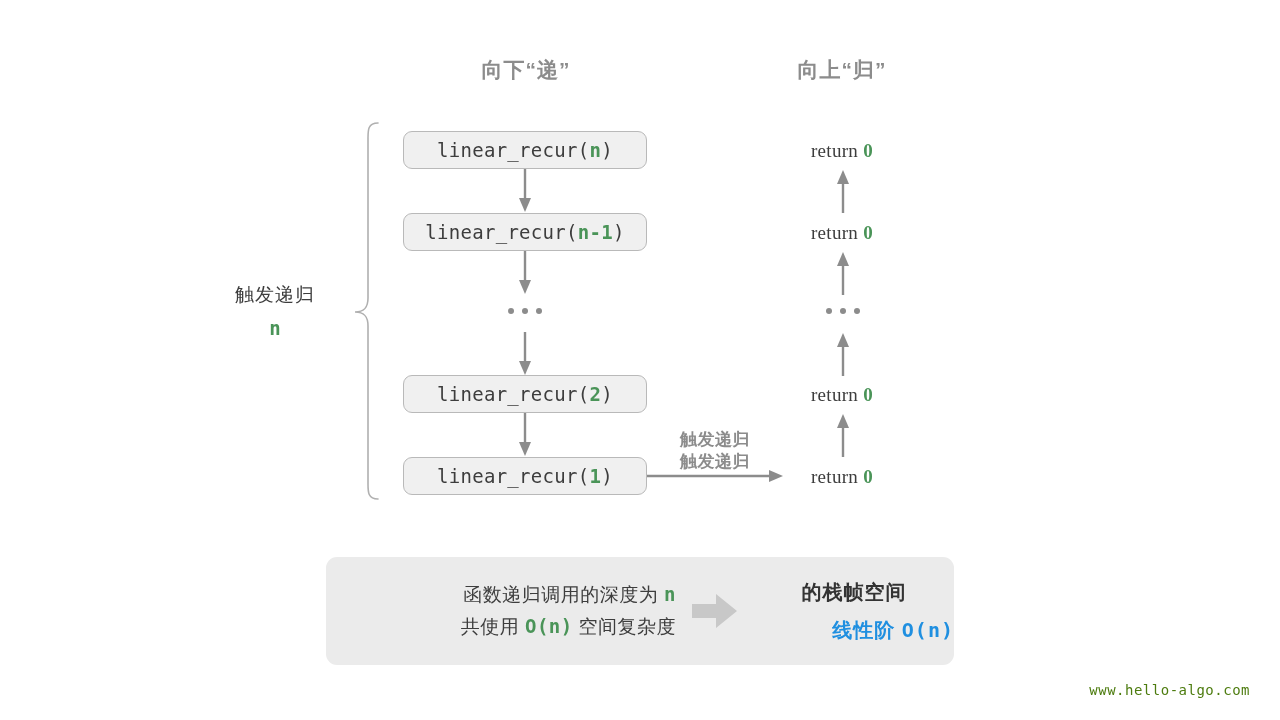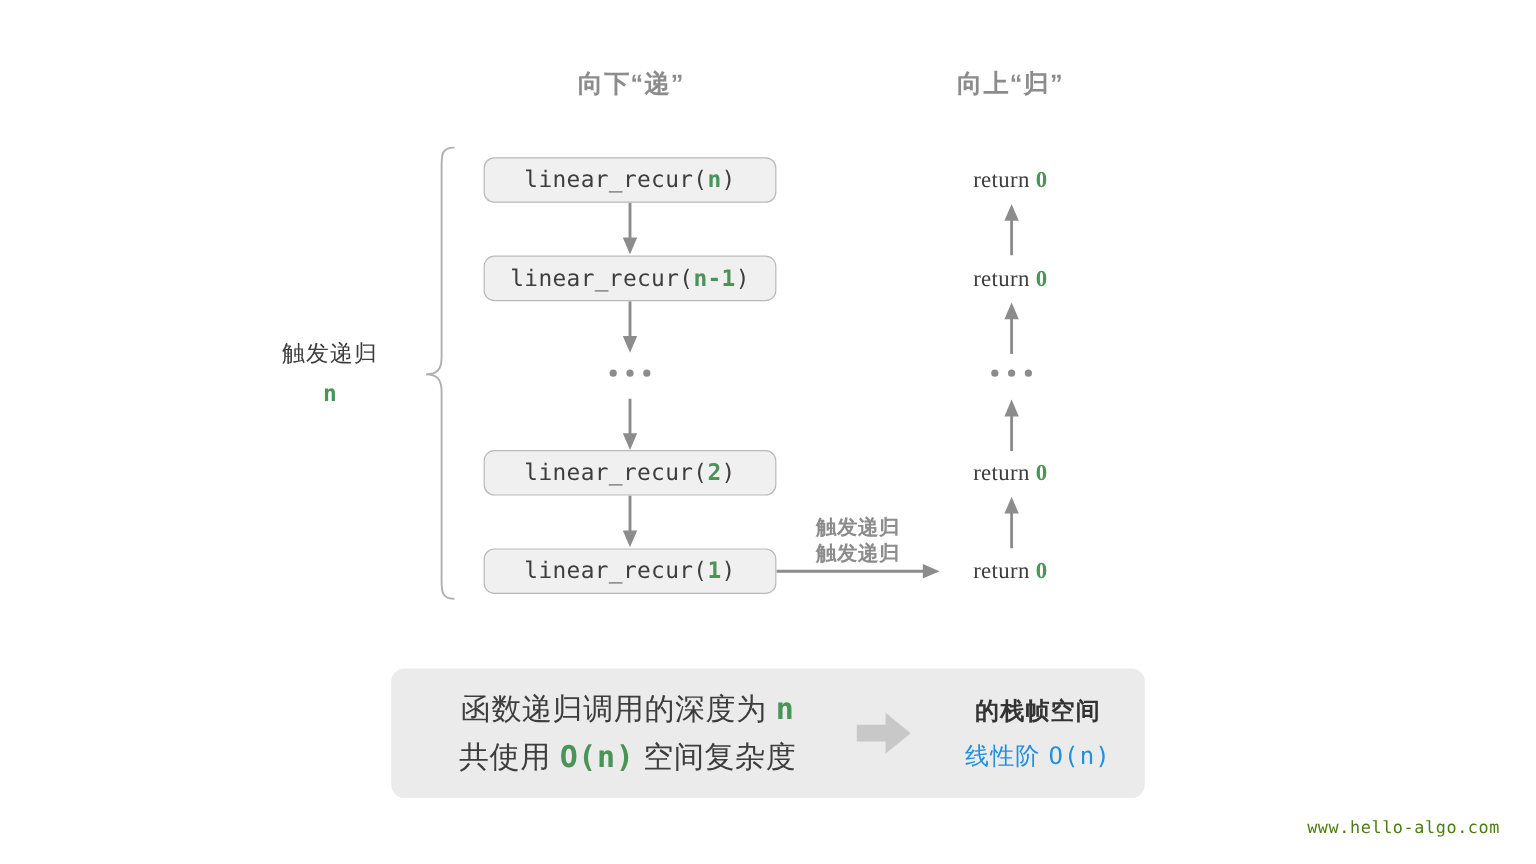--- a/index.html
+++ b/index.html
@@ -113,28 +113,27 @@
     top: 557px;
     width: 628px;
     height: 108px;
     background: #ebebeb;
     border-radius: 11px;
     display: flex;
     align-items: center;
   }
   .summary-left {
     width: 350px;
-    text-align: center;
-    font-family: "Liberation Sans", "DejaVu Sans", sans-serif;
-    font-size: 25px;
+    text-align: right;
+    font-family: "Liberation Sans", "DejaVu Sans", sans-serif;
+    font-size: 19px;
     color: #3d3d3d;
     line-height: 1.62;
     letter-spacing: 0.5px;
     white-space: nowrap;
-    padding-left: 22px;
   }
   .summary-left .hl { color: #4a9458; font-weight: bold; font-family: "DejaVu Sans Mono", "Liberation Mono", monospace; }
   .summary-arrow {
     width: 78px;
     display: flex;
     align-items: center;
     justify-content: center;
   }
   .summary-right {
     flex: 1;
@@ -145,23 +144,24 @@
     font-family: "Liberation Sans", "DejaVu Sans", sans-serif;
     font-size: 20px;
     font-weight: bold;
     color: #333333;
     letter-spacing: 1px;
   }
   .summary-right .value {
     margin-top: 11px;
     font-family: "Liberation Sans", "DejaVu Sans", sans-serif;
     font-size: 20px;
-    font-weight: normal;
+    font-weight: bold;
     color: #1f8fe0;
     letter-spacing: 1px;
+    text-align: right;
   }
   .summary-right .value .mono {
     font-family: "DejaVu Sans Mono", "Liberation Mono", monospace;
   }
 
   
   .watermark {
     position: absolute;
     right: 30px;
     bottom: 22px;

